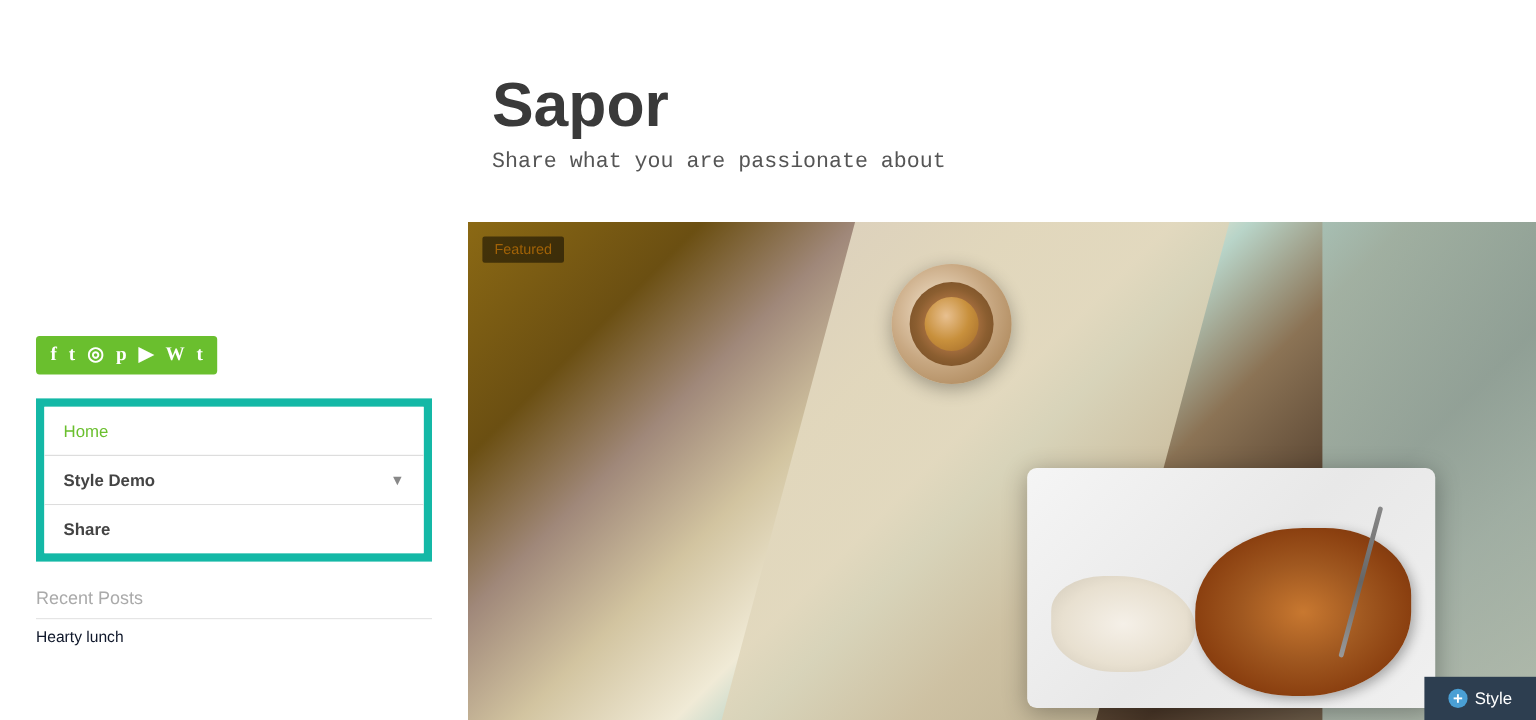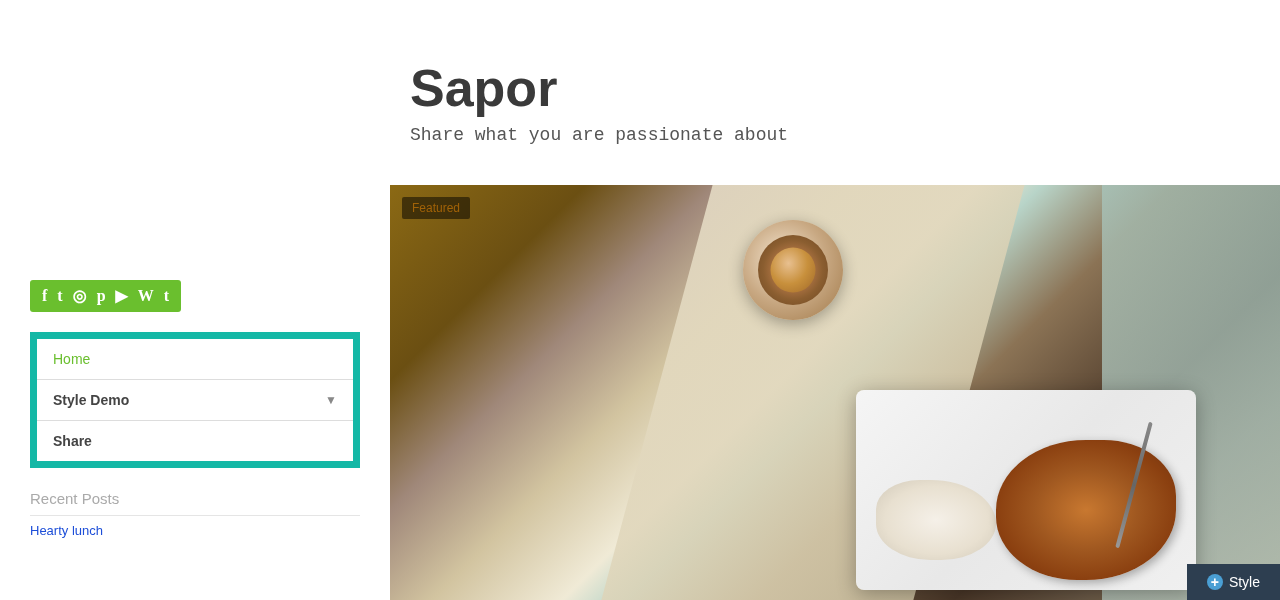--- a/index.html
+++ b/index.html
@@ -107,21 +107,21 @@
       color: #aaa;
       font-family: Arial, sans-serif;
       font-weight: normal;
       margin-bottom: 7px;
       border-bottom: 1px solid #e5e5e5;
       padding-bottom: 8px;
     }
 
     .recent-post-item {
       font-size: 13px;
-      color: #1d4ed8;
+      color: #0f172a;
       font-family: Arial, sans-serif;
       cursor: pointer;
     }
 
     
     .main-content {
       flex: 1;
       display: flex;
       flex-direction: column;
       position: relative;

